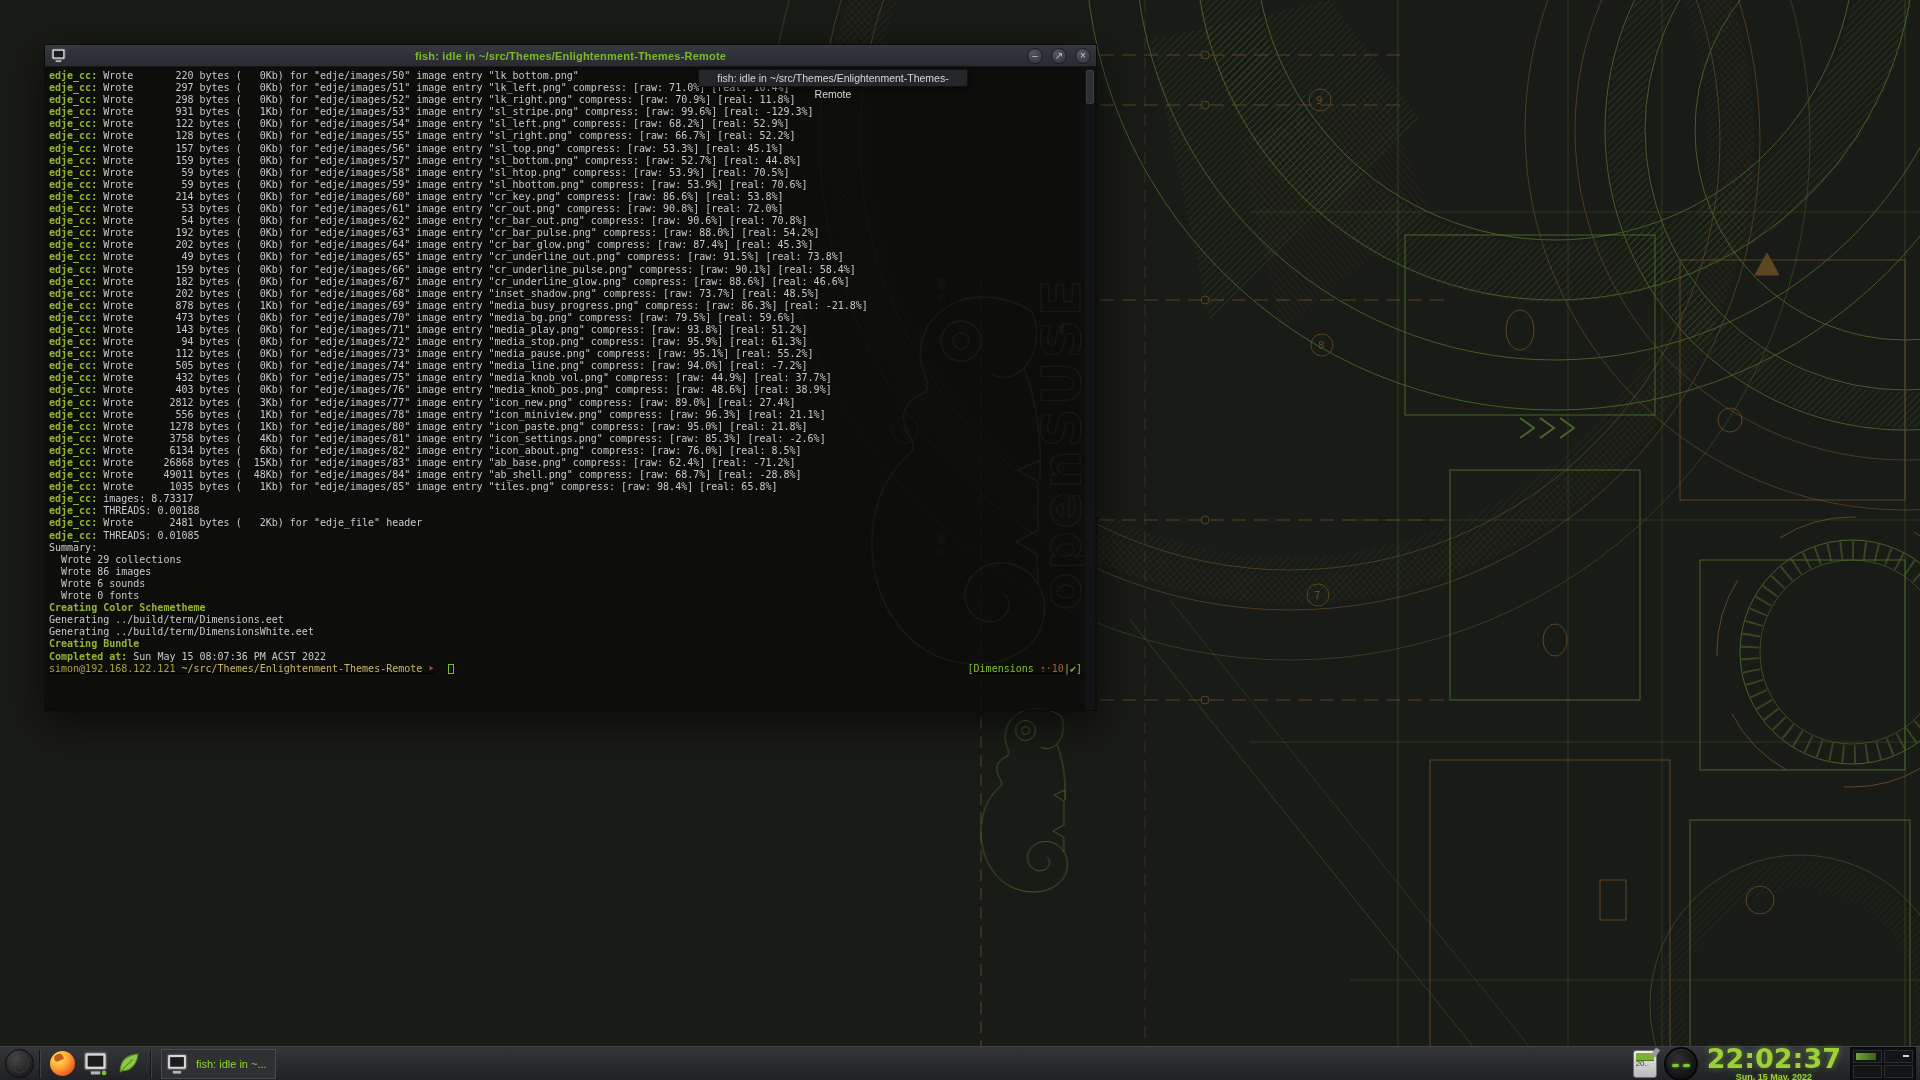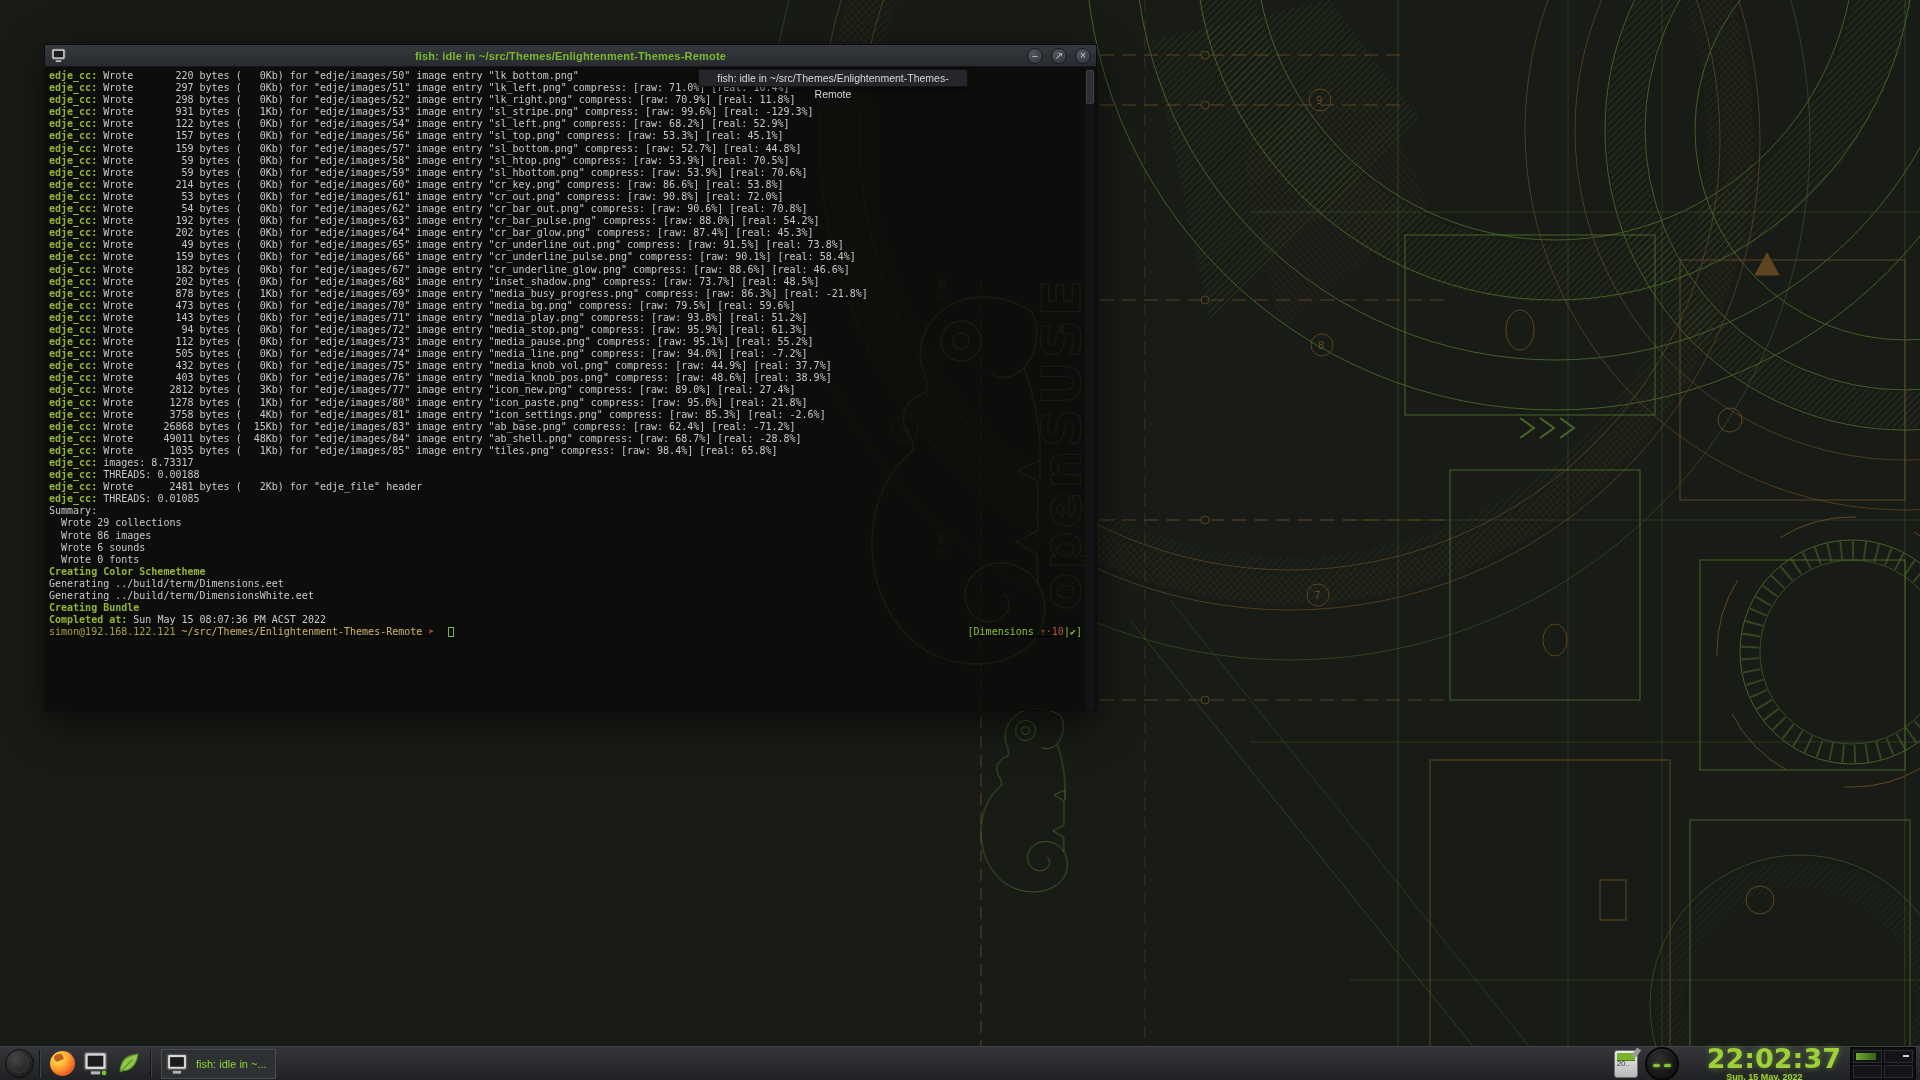--- a/index.html
+++ b/index.html
@@ -66,21 +66,21 @@
   #updates-icon .band { position:absolute; left:2px; top:2px; right:2px; height:8px; background:#7ab32e; border-bottom:1px solid #4c7a18; }
   #updates-icon .lbl { position:absolute; left:2px; bottom:9px; font-size:8px; color:#3a3a3a; }
   #updates-icon .pencil { position:absolute; right:-2px; top:-3px; width:5px; height:9px; background:#9a9a9a; transform:rotate(35deg); }
   #gauge-icon { width:34px; height:34px; border-radius:50%;
     background:radial-gradient(circle at 40% 33%, #303030, #181818 55%, #0b0b0b);
     border:2px solid #070707; box-shadow:inset 0 1px 1px rgba(255,255,255,.1); position:relative; }
   .gauge-eye { position:absolute; top:15px; width:7px; height:3px; border-radius:2px; background:#7ec832; box-shadow:0 0 3px rgba(130,210,50,.8); }
   .gauge-eye.l { left:6px; } .gauge-eye.r { right:6px; }
   #clock-block { text-align:center; line-height:1; margin:0 2px; }
   #clock-time { font-family:"DejaVu Sans", sans-serif; font-weight:bold; font-size:27px; color:#9ed137;
-    letter-spacing:0; text-shadow:0 0 6px rgba(150,210,50,.5);margin-left:19px; }
+    letter-spacing:0; text-shadow:0 0 6px rgba(150,210,50,.5); }
   #clock-date { font-size:9px; font-weight:bold; color:#9ed137; margin-top:1px; text-shadow:0 0 4px rgba(150,210,50,.4); }
   #pager { display:grid; grid-template-columns:29px 29px; grid-template-rows:13px 13px; gap:2px;
     background:#0d0e0f; padding:2px; border:1px solid #060707; }
   .pager-cell { background:#131416; border:1px solid #2b2d30; position:relative; }
   .pager-win { position:absolute; left:2px; top:2px; width:20px; height:7px;
     background:linear-gradient(90deg,#6fa832,#3c6017); }
   .pager-dash { position:absolute; right:3px; top:4px; width:6px; height:2px; background:#cfd2d5; }
 </style>
 </head>
 <body>
@@ -214,20 +214,21 @@
       </span>
     </div>
     <div id="term-content">
       <div id="term-lines">
 
       <div class="tline"><span class="c-g">edje_cc:</span><span class="c-w"> Wrote       220 bytes (   0Kb) for "edje/images/50" image entry "lk_bottom.png"</span></div>
           <div class="tline"><span class="c-g">edje_cc:</span><span class="c-w"> Wrote       297 bytes (   0Kb) for "edje/images/51" image entry "lk_left.png" compress: [raw: 71.0%] [real: 10.4%]</span></div>
           <div class="tline"><span class="c-g">edje_cc:</span><span class="c-w"> Wrote       298 bytes (   0Kb) for "edje/images/52" image entry "lk_right.png" compress: [raw: 70.9%] [real: 11.8%]</span></div>
           <div class="tline"><span class="c-g">edje_cc:</span><span class="c-w"> Wrote       931 bytes (   1Kb) for "edje/images/53" image entry "sl_stripe.png" compress: [raw: 99.6%] [real: -129.3%]</span></div>
           <div class="tline"><span class="c-g">edje_cc:</span><span class="c-w"> Wrote       122 bytes (   0Kb) for "edje/images/54" image entry "sl_left.png" compress: [raw: 68.2%] [real: 52.9%]</span></div>
+          <div class="tline"><span class="c-g">edje_cc:</span><span class="c-w"> Wrote       128 bytes (   0Kb) for "edje/images/55" image entry "sl_right.png" compress: [raw: 66.7%] [real: 52.2%]</span></div>
           <div class="tline"><span class="c-g">edje_cc:</span><span class="c-w"> Wrote       157 bytes (   0Kb) for "edje/images/56" image entry "sl_top.png" compress: [raw: 53.3%] [real: 45.1%]</span></div>
           <div class="tline"><span class="c-g">edje_cc:</span><span class="c-w"> Wrote       159 bytes (   0Kb) for "edje/images/57" image entry "sl_bottom.png" compress: [raw: 52.7%] [real: 44.8%]</span></div>
           <div class="tline"><span class="c-g">edje_cc:</span><span class="c-w"> Wrote        59 bytes (   0Kb) for "edje/images/58" image entry "sl_htop.png" compress: [raw: 53.9%] [real: 70.5%]</span></div>
           <div class="tline"><span class="c-g">edje_cc:</span><span class="c-w"> Wrote        59 bytes (   0Kb) for "edje/images/59" image entry "sl_hbottom.png" compress: [raw: 53.9%] [real: 70.6%]</span></div>
           <div class="tline"><span class="c-g">edje_cc:</span><span class="c-w"> Wrote       214 bytes (   0Kb) for "edje/images/60" image entry "cr_key.png" compress: [raw: 86.6%] [real: 53.8%]</span></div>
           <div class="tline"><span class="c-g">edje_cc:</span><span class="c-w"> Wrote        53 bytes (   0Kb) for "edje/images/61" image entry "cr_out.png" compress: [raw: 90.8%] [real: 72.0%]</span></div>
           <div class="tline"><span class="c-g">edje_cc:</span><span class="c-w"> Wrote        54 bytes (   0Kb) for "edje/images/62" image entry "cr_bar_out.png" compress: [raw: 90.6%] [real: 70.8%]</span></div>
           <div class="tline"><span class="c-g">edje_cc:</span><span class="c-w"> Wrote       192 bytes (   0Kb) for "edje/images/63" image entry "cr_bar_pulse.png" compress: [raw: 88.0%] [real: 54.2%]</span></div>
           <div class="tline"><span class="c-g">edje_cc:</span><span class="c-w"> Wrote       202 bytes (   0Kb) for "edje/images/64" image entry "cr_bar_glow.png" compress: [raw: 87.4%] [real: 45.3%]</span></div>
           <div class="tline"><span class="c-g">edje_cc:</span><span class="c-w"> Wrote        49 bytes (   0Kb) for "edje/images/65" image entry "cr_underline_out.png" compress: [raw: 91.5%] [real: 73.8%]</span></div>
@@ -236,22 +237,24 @@
           <div class="tline"><span class="c-g">edje_cc:</span><span class="c-w"> Wrote       202 bytes (   0Kb) for "edje/images/68" image entry "inset_shadow.png" compress: [raw: 73.7%] [real: 48.5%]</span></div>
           <div class="tline"><span class="c-g">edje_cc:</span><span class="c-w"> Wrote       878 bytes (   1Kb) for "edje/images/69" image entry "media_busy_progress.png" compress: [raw: 86.3%] [real: -21.8%]</span></div>
           <div class="tline"><span class="c-g">edje_cc:</span><span class="c-w"> Wrote       473 bytes (   0Kb) for "edje/images/70" image entry "media_bg.png" compress: [raw: 79.5%] [real: 59.6%]</span></div>
           <div class="tline"><span class="c-g">edje_cc:</span><span class="c-w"> Wrote       143 bytes (   0Kb) for "edje/images/71" image entry "media_play.png" compress: [raw: 93.8%] [real: 51.2%]</span></div>
           <div class="tline"><span class="c-g">edje_cc:</span><span class="c-w"> Wrote        94 bytes (   0Kb) for "edje/images/72" image entry "media_stop.png" compress: [raw: 95.9%] [real: 61.3%]</span></div>
           <div class="tline"><span class="c-g">edje_cc:</span><span class="c-w"> Wrote       112 bytes (   0Kb) for "edje/images/73" image entry "media_pause.png" compress: [raw: 95.1%] [real: 55.2%]</span></div>
           <div class="tline"><span class="c-g">edje_cc:</span><span class="c-w"> Wrote       505 bytes (   0Kb) for "edje/images/74" image entry "media_line.png" compress: [raw: 94.0%] [real: -7.2%]</span></div>
           <div class="tline"><span class="c-g">edje_cc:</span><span class="c-w"> Wrote       432 bytes (   0Kb) for "edje/images/75" image entry "media_knob_vol.png" compress: [raw: 44.9%] [real: 37.7%]</span></div>
           <div class="tline"><span class="c-g">edje_cc:</span><span class="c-w"> Wrote       403 bytes (   0Kb) for "edje/images/76" image entry "media_knob_pos.png" compress: [raw: 48.6%] [real: 38.9%]</span></div>
           <div class="tline"><span class="c-g">edje_cc:</span><span class="c-w"> Wrote      2812 bytes (   3Kb) for "edje/images/77" image entry "icon_new.png" compress: [raw: 89.0%] [real: 27.4%]</span></div>
+          <div class="tline"><span class="c-g">edje_cc:</span><span class="c-w"> Wrote       556 bytes (   1Kb) for "edje/images/78" image entry "icon_miniview.png" compress: [raw: 96.3%] [real: 21.1%]</span></div>
           <div class="tline"><span class="c-g">edje_cc:</span><span class="c-w"> Wrote      1278 bytes (   1Kb) for "edje/images/80" image entry "icon_paste.png" compress: [raw: 95.0%] [real: 21.8%]</span></div>
           <div class="tline"><span class="c-g">edje_cc:</span><span class="c-w"> Wrote      3758 bytes (   4Kb) for "edje/images/81" image entry "icon_settings.png" compress: [raw: 85.3%] [real: -2.6%]</span></div>
+          <div class="tline"><span class="c-g">edje_cc:</span><span class="c-w"> Wrote      6134 bytes (   6Kb) for "edje/images/82" image entry "icon_about.png" compress: [raw: 76.0%] [real: 8.5%]</span></div>
           <div class="tline"><span class="c-g">edje_cc:</span><span class="c-w"> Wrote     26868 bytes (  15Kb) for "edje/images/83" image entry "ab_base.png" compress: [raw: 62.4%] [real: -71.2%]</span></div>
           <div class="tline"><span class="c-g">edje_cc:</span><span class="c-w"> Wrote     49011 bytes (  48Kb) for "edje/images/84" image entry "ab_shell.png" compress: [raw: 68.7%] [real: -28.8%]</span></div>
           <div class="tline"><span class="c-g">edje_cc:</span><span class="c-w"> Wrote      1035 bytes (   1Kb) for "edje/images/85" image entry "tiles.png" compress: [raw: 98.4%] [real: 65.8%]</span></div>
           <div class="tline"><span class="c-g">edje_cc:</span><span class="c-w"> images: 8.73317</span></div>
           <div class="tline"><span class="c-g">edje_cc:</span><span class="c-w"> THREADS: 0.00188</span></div>
           <div class="tline"><span class="c-g">edje_cc:</span><span class="c-w"> Wrote      2481 bytes (   2Kb) for "edje_file" header</span></div>
           <div class="tline"><span class="c-g">edje_cc:</span><span class="c-w"> THREADS: 0.01085</span></div>
           <div class="tline"><span class="c-w">Summary:</span></div>
           <div class="tline"><span class="c-w">  Wrote 29 collections</span></div>
           <div class="tline"><span class="c-w">  Wrote 86 images</span></div>

